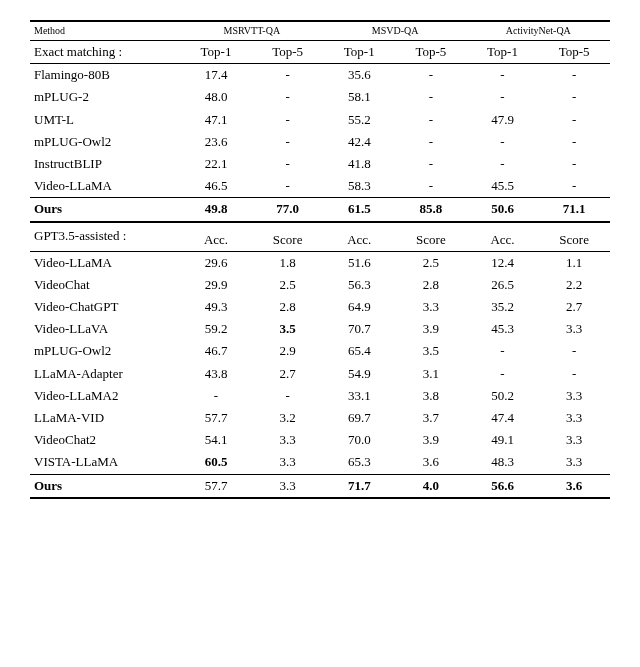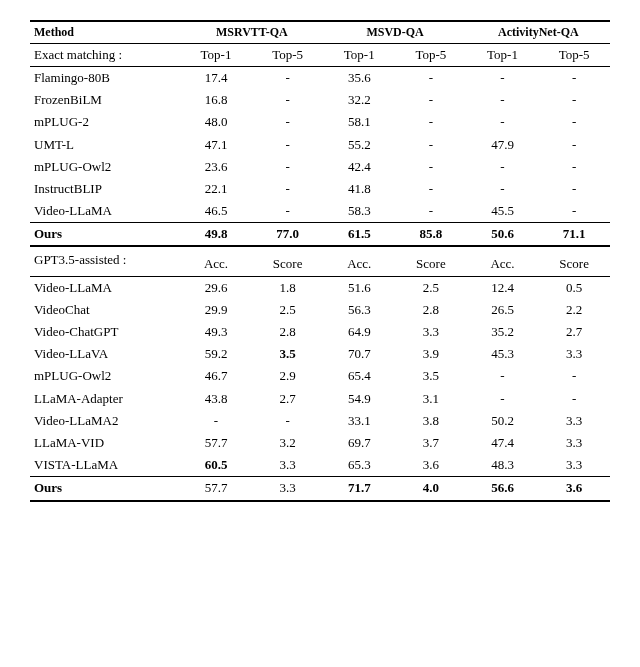--- a/index.html
+++ b/index.html
@@ -38,22 +38,22 @@
     .top-border-thin {
       border-top: 1px solid #000;
       font-family: Liberation Serif, serif;
     }
     .bottom-border-thin {
       border-bottom: 1px solid #000;
     }
     .bold { font-weight: bold; }
     .italic { }
     .group-header th {
-      font-weight: bold;
-      font-size: 12px;
+      font-weight: normal;
+      font-size: 10px;
     }
   </style>
 </head>
 <body>
 
 <table>
 
   <colgroup>
     <col style="width:130px">
     <col style="width:62px">
@@ -87,29 +87,20 @@
   <tr class="top-border-thin">
         <td class="method-col">Flamingo-80B</td>
         <td>17.4</td>
         <td>-</td>
         <td>35.6</td>
         <td>-</td>
         <td>-</td>
         <td>-</td>
       </tr>
       <tr>
-        <td class="method-col">FrozenBiLM</td>
-        <td>16.8</td>
-        <td>-</td>
-        <td>32.2</td>
-        <td>-</td>
-        <td>-</td>
-        <td>-</td>
-      </tr>
-      <tr>
         <td class="method-col">mPLUG-2</td>
         <td>48.0</td>
         <td>-</td>
         <td>58.1</td>
         <td>-</td>
         <td>-</td>
         <td>-</td>
       </tr>
       <tr>
         <td class="method-col">UMT-L</td>
@@ -174,21 +165,21 @@
     </tbody>
   <tbody id="gpt-rows-body">
 
   <tr class="top-border-thin">
         <td class="method-col">Video-LLaMA</td>
         <td>29.6</td>
         <td>1.8</td>
         <td>51.6</td>
         <td>2.5</td>
         <td>12.4</td>
-        <td>0.5</td>
+        <td>1.1</td>
       </tr>
       <tr>
         <td class="method-col">VideoChat</td>
         <td>29.9</td>
         <td>2.5</td>
         <td>56.3</td>
         <td>2.8</td>
         <td>26.5</td>
         <td>2.2</td>
       </tr>
@@ -240,20 +231,29 @@
       <tr>
         <td class="method-col">LLaMA-VID</td>
         <td>57.7</td>
         <td>3.2</td>
         <td>69.7</td>
         <td>3.7</td>
         <td>47.4</td>
         <td>3.3</td>
       </tr>
       <tr>
+        <td class="method-col">VideoChat2</td>
+        <td>54.1</td>
+        <td>3.3</td>
+        <td>70.0</td>
+        <td>3.9</td>
+        <td>49.1</td>
+        <td>3.3</td>
+      </tr>
+      <tr>
         <td class="method-col">VISTA-LLaMA</td>
         <td class="bold">60.5</td>
         <td>3.3</td>
         <td>65.3</td>
         <td>3.6</td>
         <td>48.3</td>
         <td>3.3</td>
       </tr>
     </tbody>
   <tbody id="gpt-ours-body">

